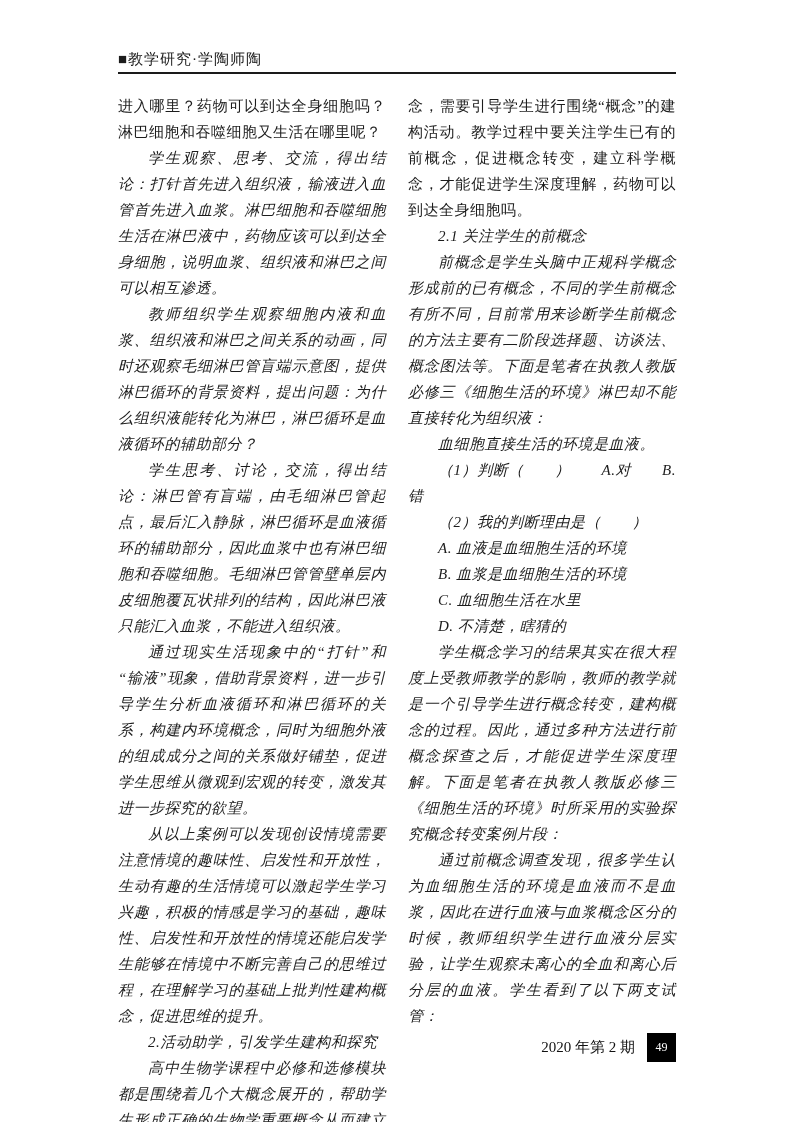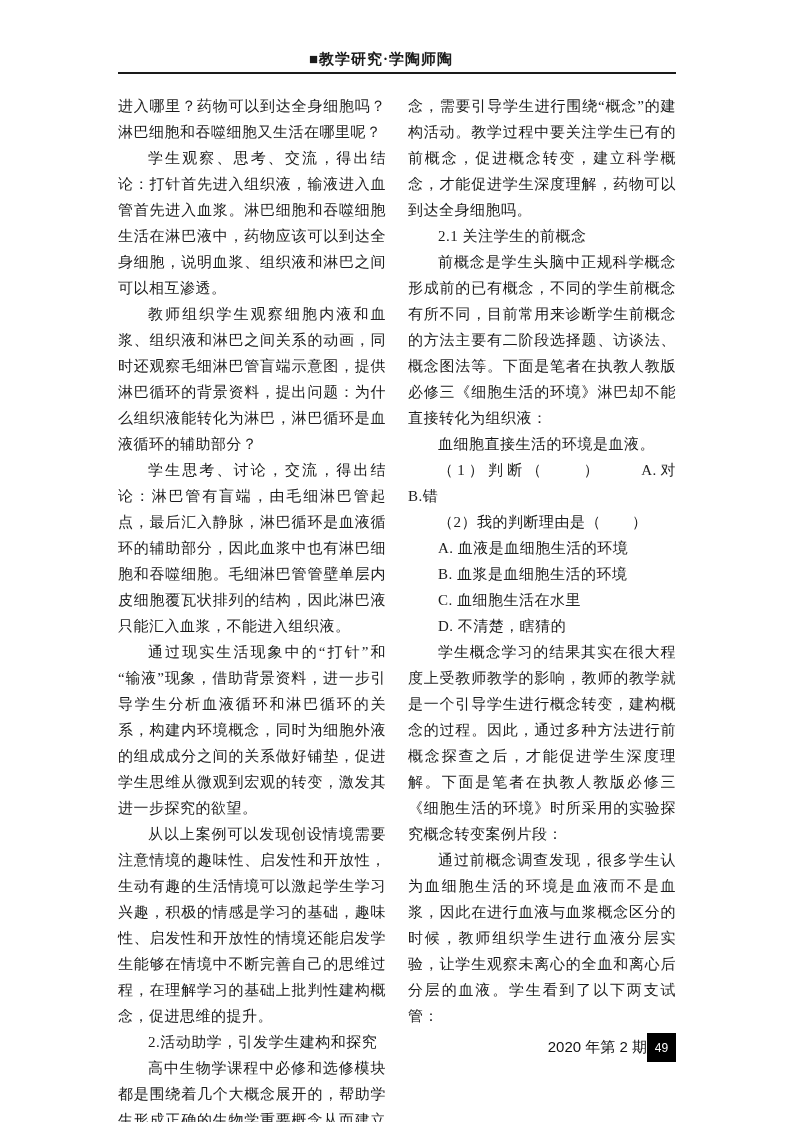--- a/index.html
+++ b/index.html
@@ -10,27 +10,26 @@
     height: 1122px;
     margin: 0 auto;
     background: #ffffff;
     font-family: "Liberation Serif", "DejaVu Serif", serif;
     color: #1c1c1c;
     overflow: hidden;
   }
   .header-label {
     position: absolute;
     top: 50px;
-    left: 102px;
+    left: 118px;
     width: 558px;
-    text-align: center;
+    text-align: left;
     font-size: 15px;
     letter-spacing: 1px;
     color: #1c1c1c;
-    font-weight: bold;
   }
   .header-rule {
     position: absolute;
     top: 72px;
     left: 118px;
     width: 558px;
     height: 2px;
     background: #1a1a1a;
   }
   .columns {
@@ -43,30 +42,31 @@
   }
   .column {
     width: 268px;
     font-size: 15px;
     line-height: 26px;
     text-align: justify;
     text-justify: inter-ideograph;
     letter-spacing: 0.5px;
   }
   .column p.para { margin: 0; }
-  .column p.indent { text-indent: 2em; }
+  .column p.indent { text-indent: 2em; font-style: italic; }
   .footer {
     position: absolute;
     top: 1033px;
     left: 118px;
     width: 558px;
     display: flex;
     justify-content: flex-end;
     align-items: center;
-    font-family: Liberation Sans, sans-serif;
+    gap: 12px;
+    font-family: Liberation Serif, serif;
   }
   .footer-issue {
     font-size: 15px;
     color: #111111;
   }
   .page-number-badge {
     width: 29px;
     height: 29px;
     background: #000000;
     color: #ffffff;

